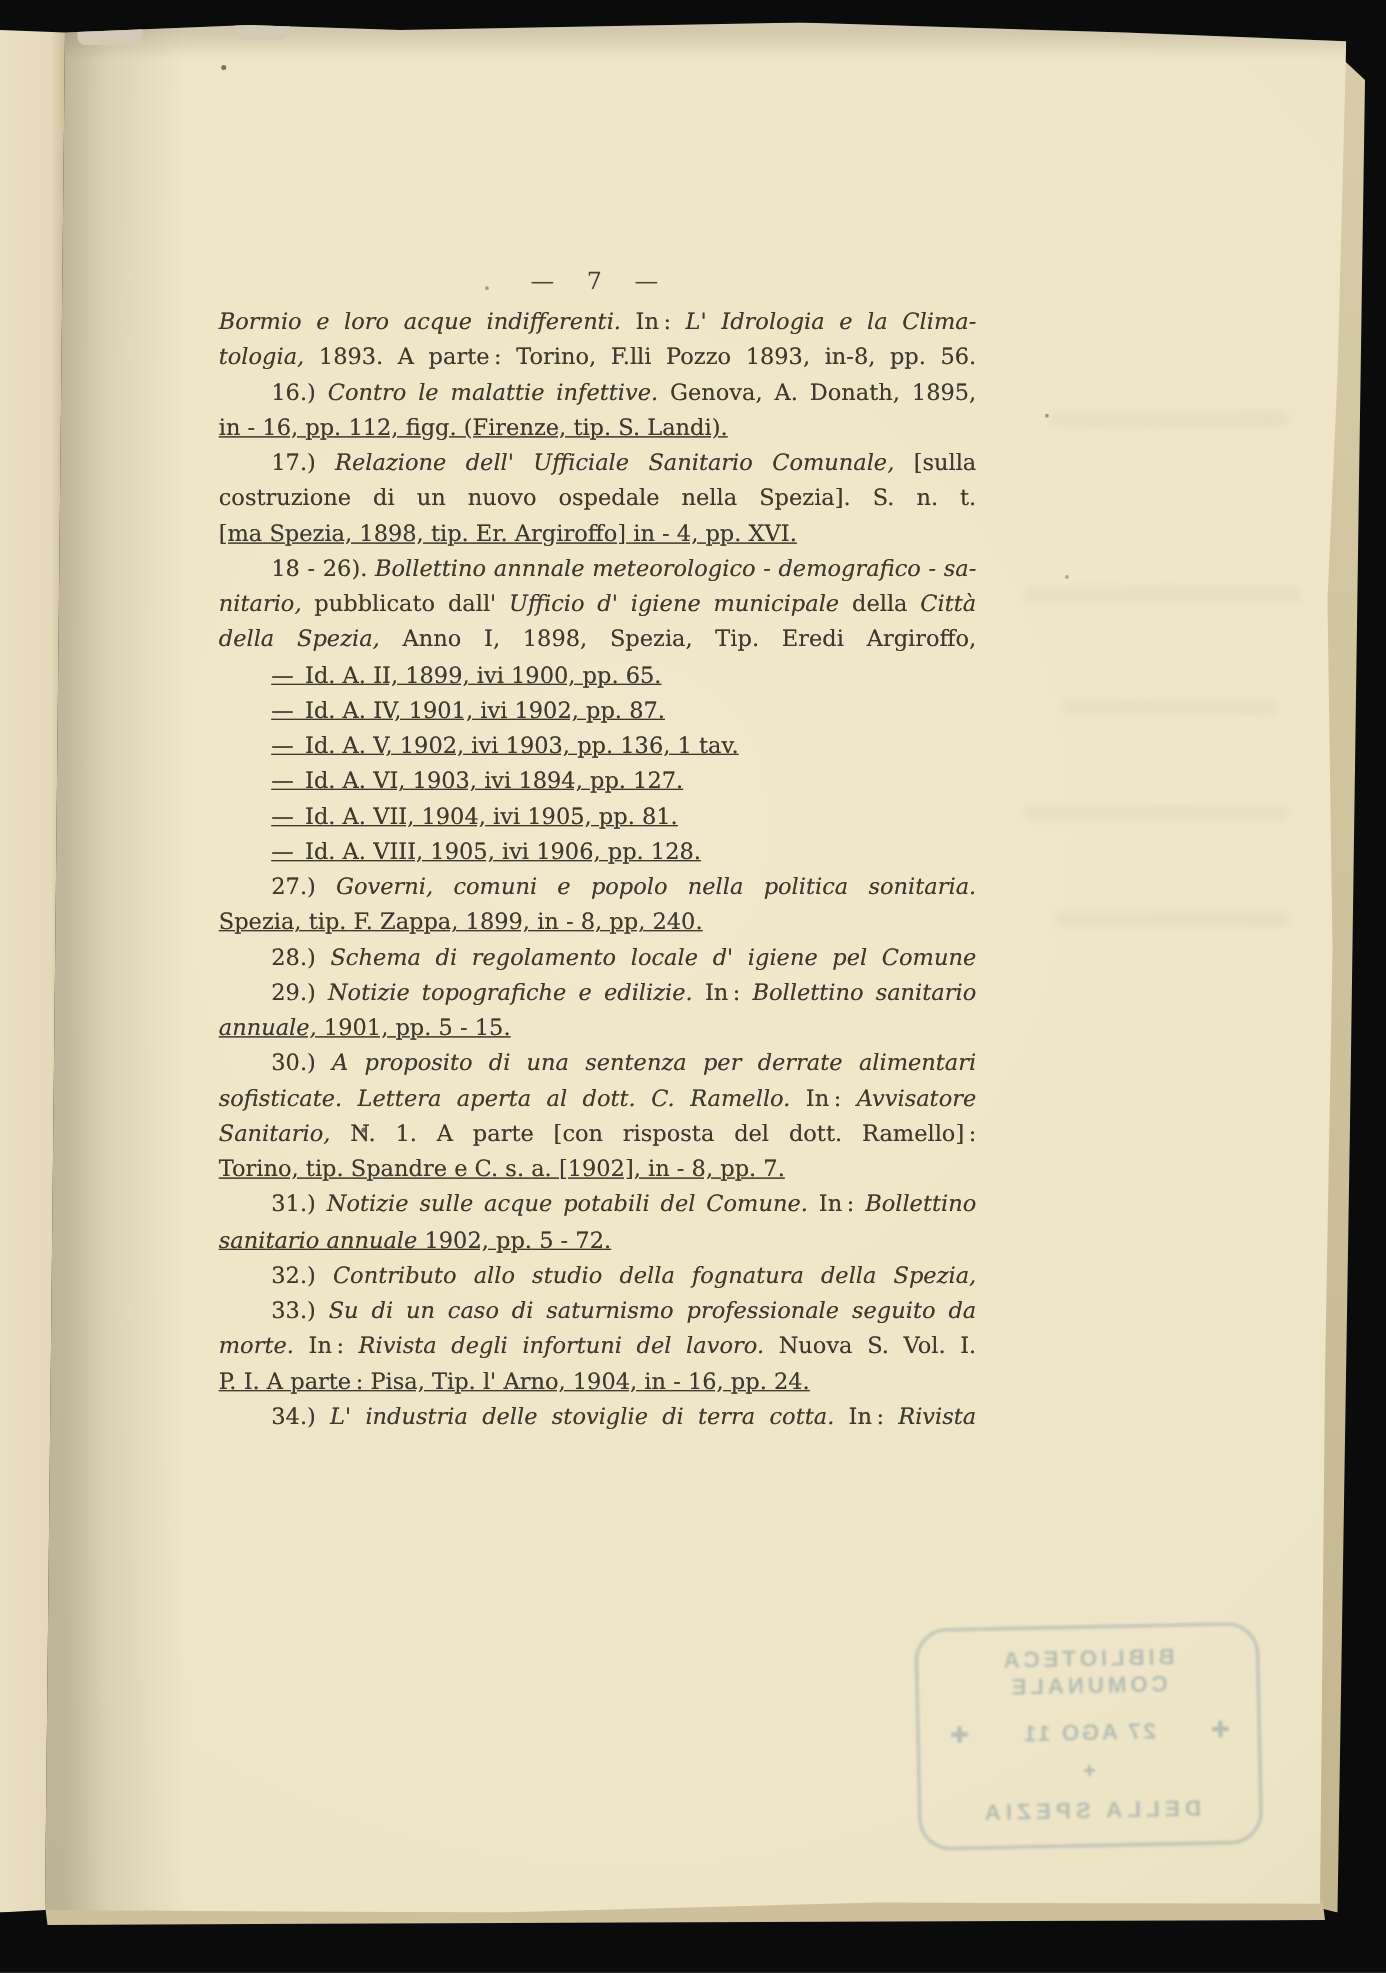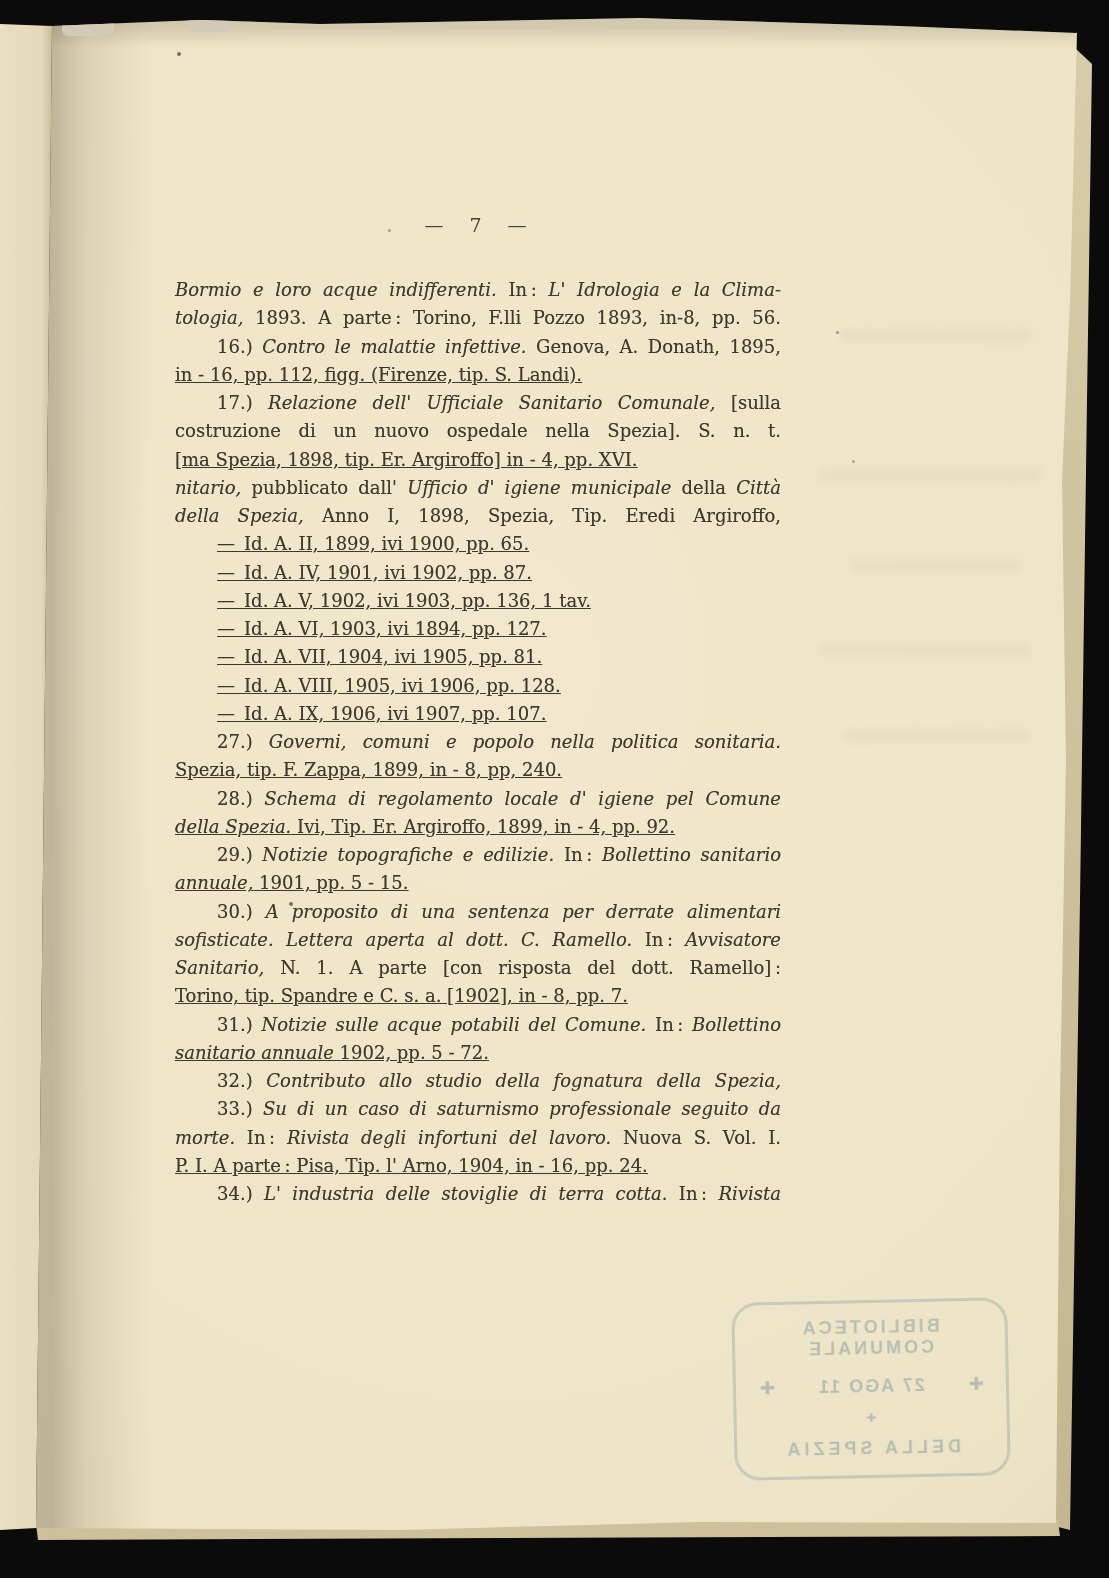--- a/index.html
+++ b/index.html
@@ -47,21 +47,20 @@
 
   .page-number{
     position:absolute;left:175px;top:214px;width:606px;
     text-align:center;font-size:19px;color:#4a4336;
     letter-spacing:5px;word-spacing:10px;
   }
   .text-block{
     position:absolute;left:175px;top:244px;width:606px;
     font-size:18px;line-height:28.25px;color:#3f382c;
     text-shadow:0 0 .5px rgba(63,56,44,.55);
-    margin-top:32px;
   }
   .ln{text-align:justify;text-align-last:justify;}
   .ln.end{text-align-last:left;text-decoration:underline;}
   .ln.ind{text-indent:42px;}
   .it{font-style:italic;}
 
   
   .stamp{
     position:absolute;left:733px;top:1300px;width:276px;height:178px;
     transform:scaleX(-1) rotate(1.2deg);
@@ -98,33 +97,32 @@
     <div class="page-number">— 7 —</div>
 
     <div class="text-block">
         <div class="ln"><span class="it">Bormio e loro acque indifferenti.</span><span class="ro"> In : </span><span class="it">L' Idrologia e la Clima-</span></div>
         <div class="ln"><span class="it">tologia,</span><span class="ro"> 1893. A parte : Torino, F.lli Pozzo 1893, in-8, pp. 56.</span></div>
         <div class="ln ind"><span class="ro">16.) </span><span class="it">Contro le malattie infettive.</span><span class="ro"> Genova, A. Donath, 1895,</span></div>
         <div class="ln end"><span class="ro">in - 16, pp. 112, figg. (Firenze, tip. S. Landi).</span></div>
         <div class="ln ind"><span class="ro">17.) </span><span class="it">Relazione dell' Ufficiale Sanitario Comunale,</span><span class="ro"> [sulla</span></div>
         <div class="ln"><span class="ro">costruzione di un nuovo ospedale nella Spezia]. S. n. t.</span></div>
         <div class="ln end"><span class="ro">[ma Spezia, 1898, tip. Er. Argiroffo] in - 4, pp. XVI.</span></div>
+        <div class="ln ind"><span class="ro">18 - 26). </span><span class="it">Bollettino annnale meteorologico - demografico - sa-</span></div>
         <div class="ln"><span class="it">nitario,</span><span class="ro"> pubblicato dall' </span><span class="it">Ufficio d' igiene municipale</span><span class="ro"> della </span><span class="it">Città</span></div>
         <div class="ln"><span class="it">della Spezia,</span><span class="ro"> Anno I, 1898, Spezia, Tip. Eredi Argiroffo,</span></div>
         <div class="ln end ind"><span class="ro">— Id. A. II, 1899, ivi 1900, pp. 65.</span></div>
         <div class="ln end ind"><span class="ro">— Id. A. IV, 1901, ivi 1902, pp. 87.</span></div>
         <div class="ln end ind"><span class="ro">— Id. A. V, 1902, ivi 1903, pp. 136, 1 tav.</span></div>
         <div class="ln end ind"><span class="ro">— Id. A. VI, 1903, ivi 1894, pp. 127.</span></div>
         <div class="ln end ind"><span class="ro">— Id. A. VII, 1904, ivi 1905, pp. 81.</span></div>
         <div class="ln end ind"><span class="ro">— Id. A. VIII, 1905, ivi 1906, pp. 128.</span></div>
-        <div class="ln end ind"><span class="ro">— Id. A. IX, 1906, ivi 1907, pp. 107.</span></div>
         <div class="ln ind"><span class="ro">27.) </span><span class="it">Governi, comuni e popolo nella politica sonitaria.</span></div>
         <div class="ln end"><span class="ro">Spezia, tip. F. Zappa, 1899, in - 8, pp, 240.</span></div>
         <div class="ln ind"><span class="ro">28.) </span><span class="it">Schema di regolamento locale d' igiene pel Comune</span></div>
-        <div class="ln end"><span class="it">della Spezia.</span><span class="ro"> Ivi, Tip. Er. Argiroffo, 1899, in - 4, pp. 92.</span></div>
         <div class="ln ind"><span class="ro">29.) </span><span class="it">Notizie topografiche e edilizie.</span><span class="ro"> In : </span><span class="it">Bollettino sanitario</span></div>
         <div class="ln end"><span class="it">annuale,</span><span class="ro"> 1901, pp. 5 - 15.</span></div>
         <div class="ln ind"><span class="ro">30.) </span><span class="it">A proposito di una sentenza per derrate alimentari</span></div>
         <div class="ln"><span class="it">sofisticate. Lettera aperta al dott. C. Ramello.</span><span class="ro"> In : </span><span class="it">Avvisatore</span></div>
         <div class="ln"><span class="it">Sanitario,</span><span class="ro"> N. 1. A parte [con risposta del dott. Ramello] :</span></div>
         <div class="ln end"><span class="ro">Torino, tip. Spandre e C. s. a. [1902], in - 8, pp. 7.</span></div>
         <div class="ln ind"><span class="ro">31.) </span><span class="it">Notizie sulle acque potabili del Comune.</span><span class="ro"> In : </span><span class="it">Bollettino</span></div>
         <div class="ln end"><span class="it">sanitario annuale</span><span class="ro"> 1902, pp. 5 - 72.</span></div>
         <div class="ln ind"><span class="ro">32.) </span><span class="it">Contributo allo studio della fognatura della Spezia,</span></div>
         <div class="ln ind"><span class="ro">33.) </span><span class="it">Su di un caso di saturnismo professionale seguito da</span></div>

